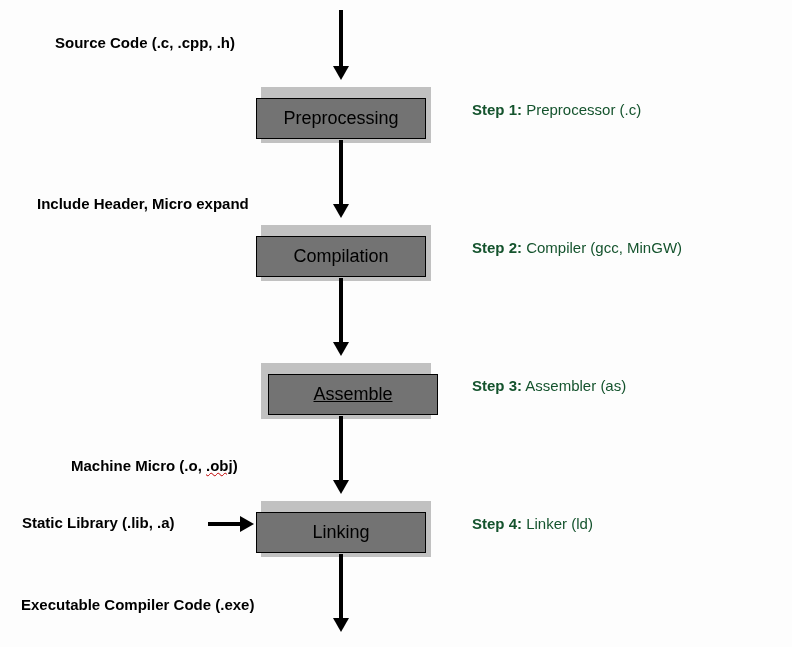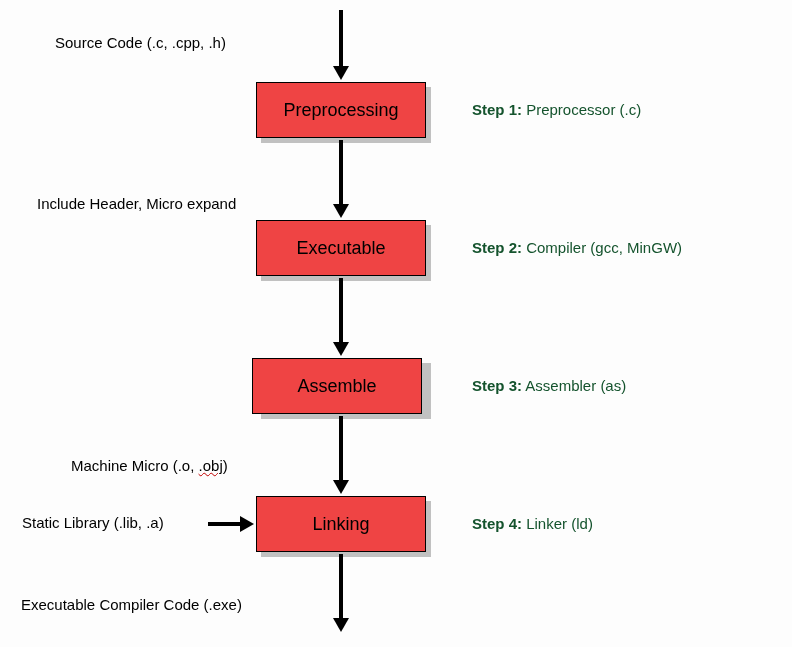--- a/index.html
+++ b/index.html
@@ -21,28 +21,29 @@
   .box-shadow {
     position: absolute;
     width: 170px;
     height: 56px;
     background: #9a9a9a;
     opacity: 0.6;
   }
   .box {
     position: absolute;
     width: 170px;
-    height: 56px;
-    background: #ef4444;
+    height: 41px;
+    background: #737373;
     border: 1.5px solid #000;
     box-sizing: border-box;
     display: flex;
     align-items: center;
     justify-content: center;
     font-size: 18px;
+    margin-top: 16px;
   }
   
   .arrow-v {
     position: absolute;
     width: 16px;
   }
   .arrow-v .shaft {
     position: absolute;
     left: 6px;
     width: 4px;
@@ -73,20 +74,21 @@
     top: 0;
     width: 0;
     height: 0;
     border-top: 8px solid transparent;
     border-bottom: 8px solid transparent;
     border-left: 14px solid #000;
   }
   .label {
     position: absolute;
     white-space: nowrap;
+    font-weight: bold;
   }
   .step-label {
     position: absolute;
     white-space: nowrap;
     color: #14532d;
   }
   .step-label b {
     font-weight: bold;
   }
   
@@ -114,33 +116,33 @@
   </div>
 
   <div class="arrow-v" style="left:333px; top:140px; height:78px;">
     <div class="shaft" style="top:0; height:64px;"></div>
     <div class="head" style="top:64px;"></div>
   </div>
   <div class="label" style="left:37px; top:195px;">Include Header, Micro expand</div>
 
   <div class="box-shadow" style="left:261px; top:225px;"></div>
   <div class="box" style="left:256px; top:220px;">
-    <span>Executable</span>
+    <span>Compilation</span>
   </div>
   <div class="step-label" style="left:472px; top:239px;">
     <b>Step 2:</b><span> Compiler (gcc, MinGW)</span>
   </div>
 
   <div class="arrow-v" style="left:333px; top:278px; height:78px;">
     <div class="shaft" style="top:0; height:64px;"></div>
     <div class="head" style="top:64px;"></div>
   </div>
 
   <div class="box-shadow" style="left:261px; top:363px;"></div>
-  <div class="box" style="left:252px; top:358px;">
+  <div class="box" style="left:268px; top:358px;text-decoration:underline;">
     <span>Assemble</span>
   </div>
   <div class="step-label" style="left:472px; top:377px;">
     <b>Step 3:</b><span> Assembler (as)</span>
   </div>
 
   <div class="arrow-v" style="left:333px; top:416px; height:78px;">
     <div class="shaft" style="top:0; height:64px;"></div>
     <div class="head" style="top:64px;"></div>
   </div>

